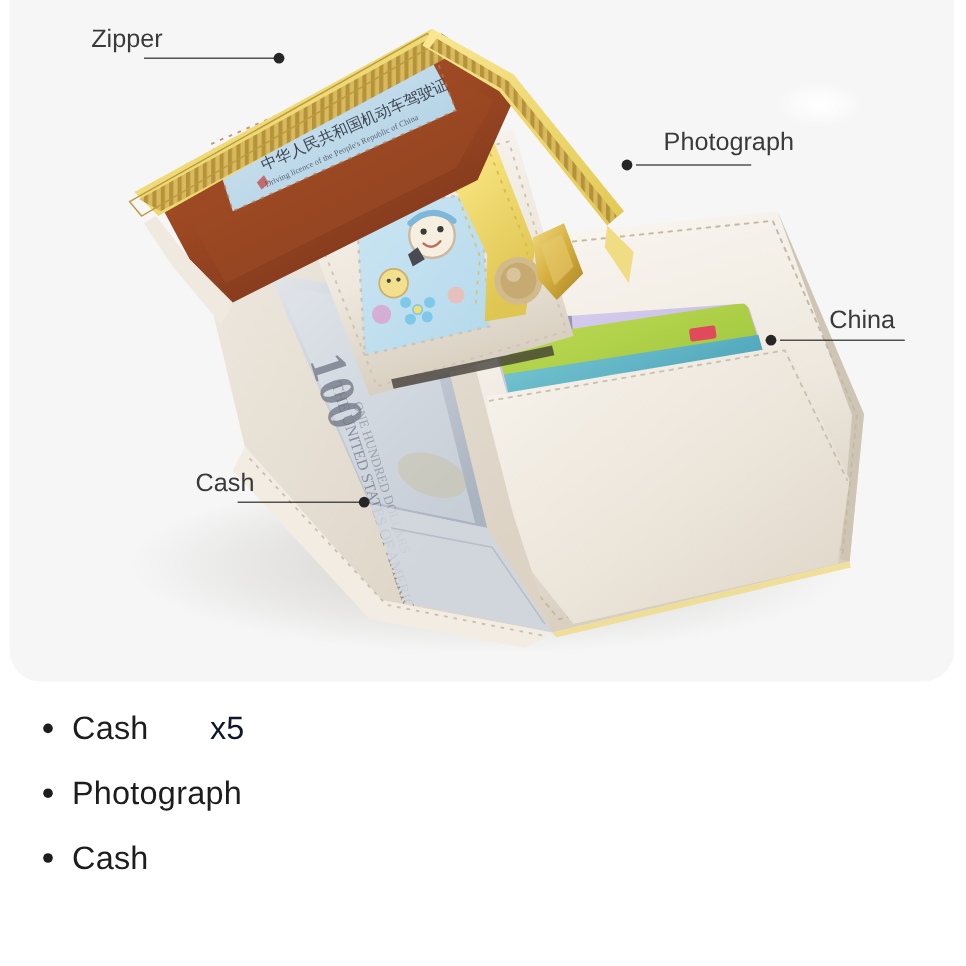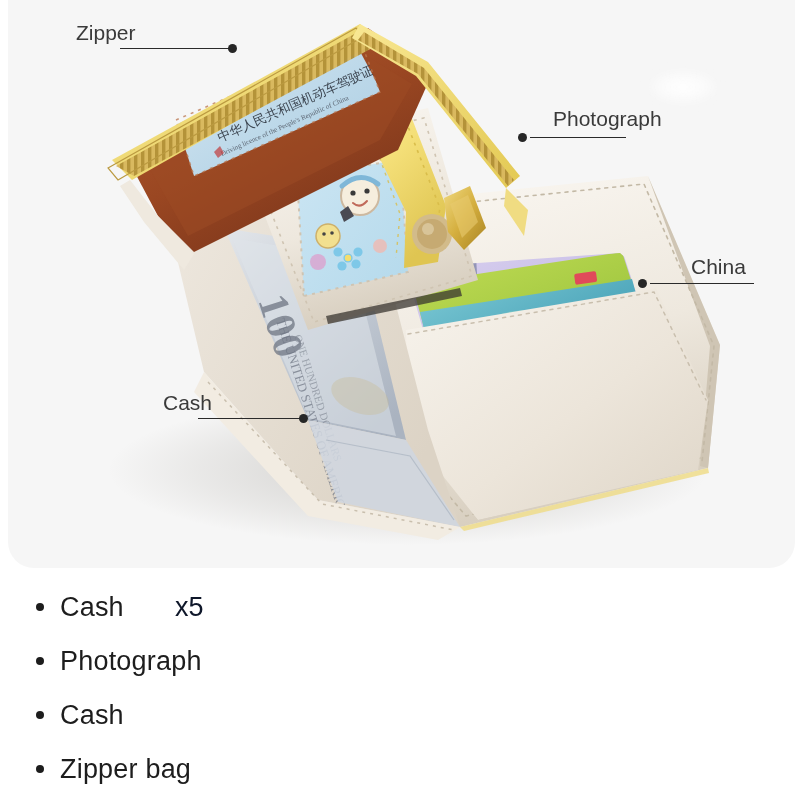--- a/index.html
+++ b/index.html
@@ -360,21 +360,16 @@
       <span class="spec-label">Photograph</span>
       <span class="spec-qty"></span>
     </div>
 
     <div class="spec-row">
       <span class="spec-bullet"></span>
       <span class="spec-label">Cash</span>
       <span class="spec-qty"></span>
     </div>
 
-    <div class="spec-row">
-      <span class="spec-bullet"></span>
-      <span class="spec-label">Zipper bag</span>
-      <span class="spec-qty"></span>
-    </div>
 
   </div>
 
 </div>
 
 </body></html>

